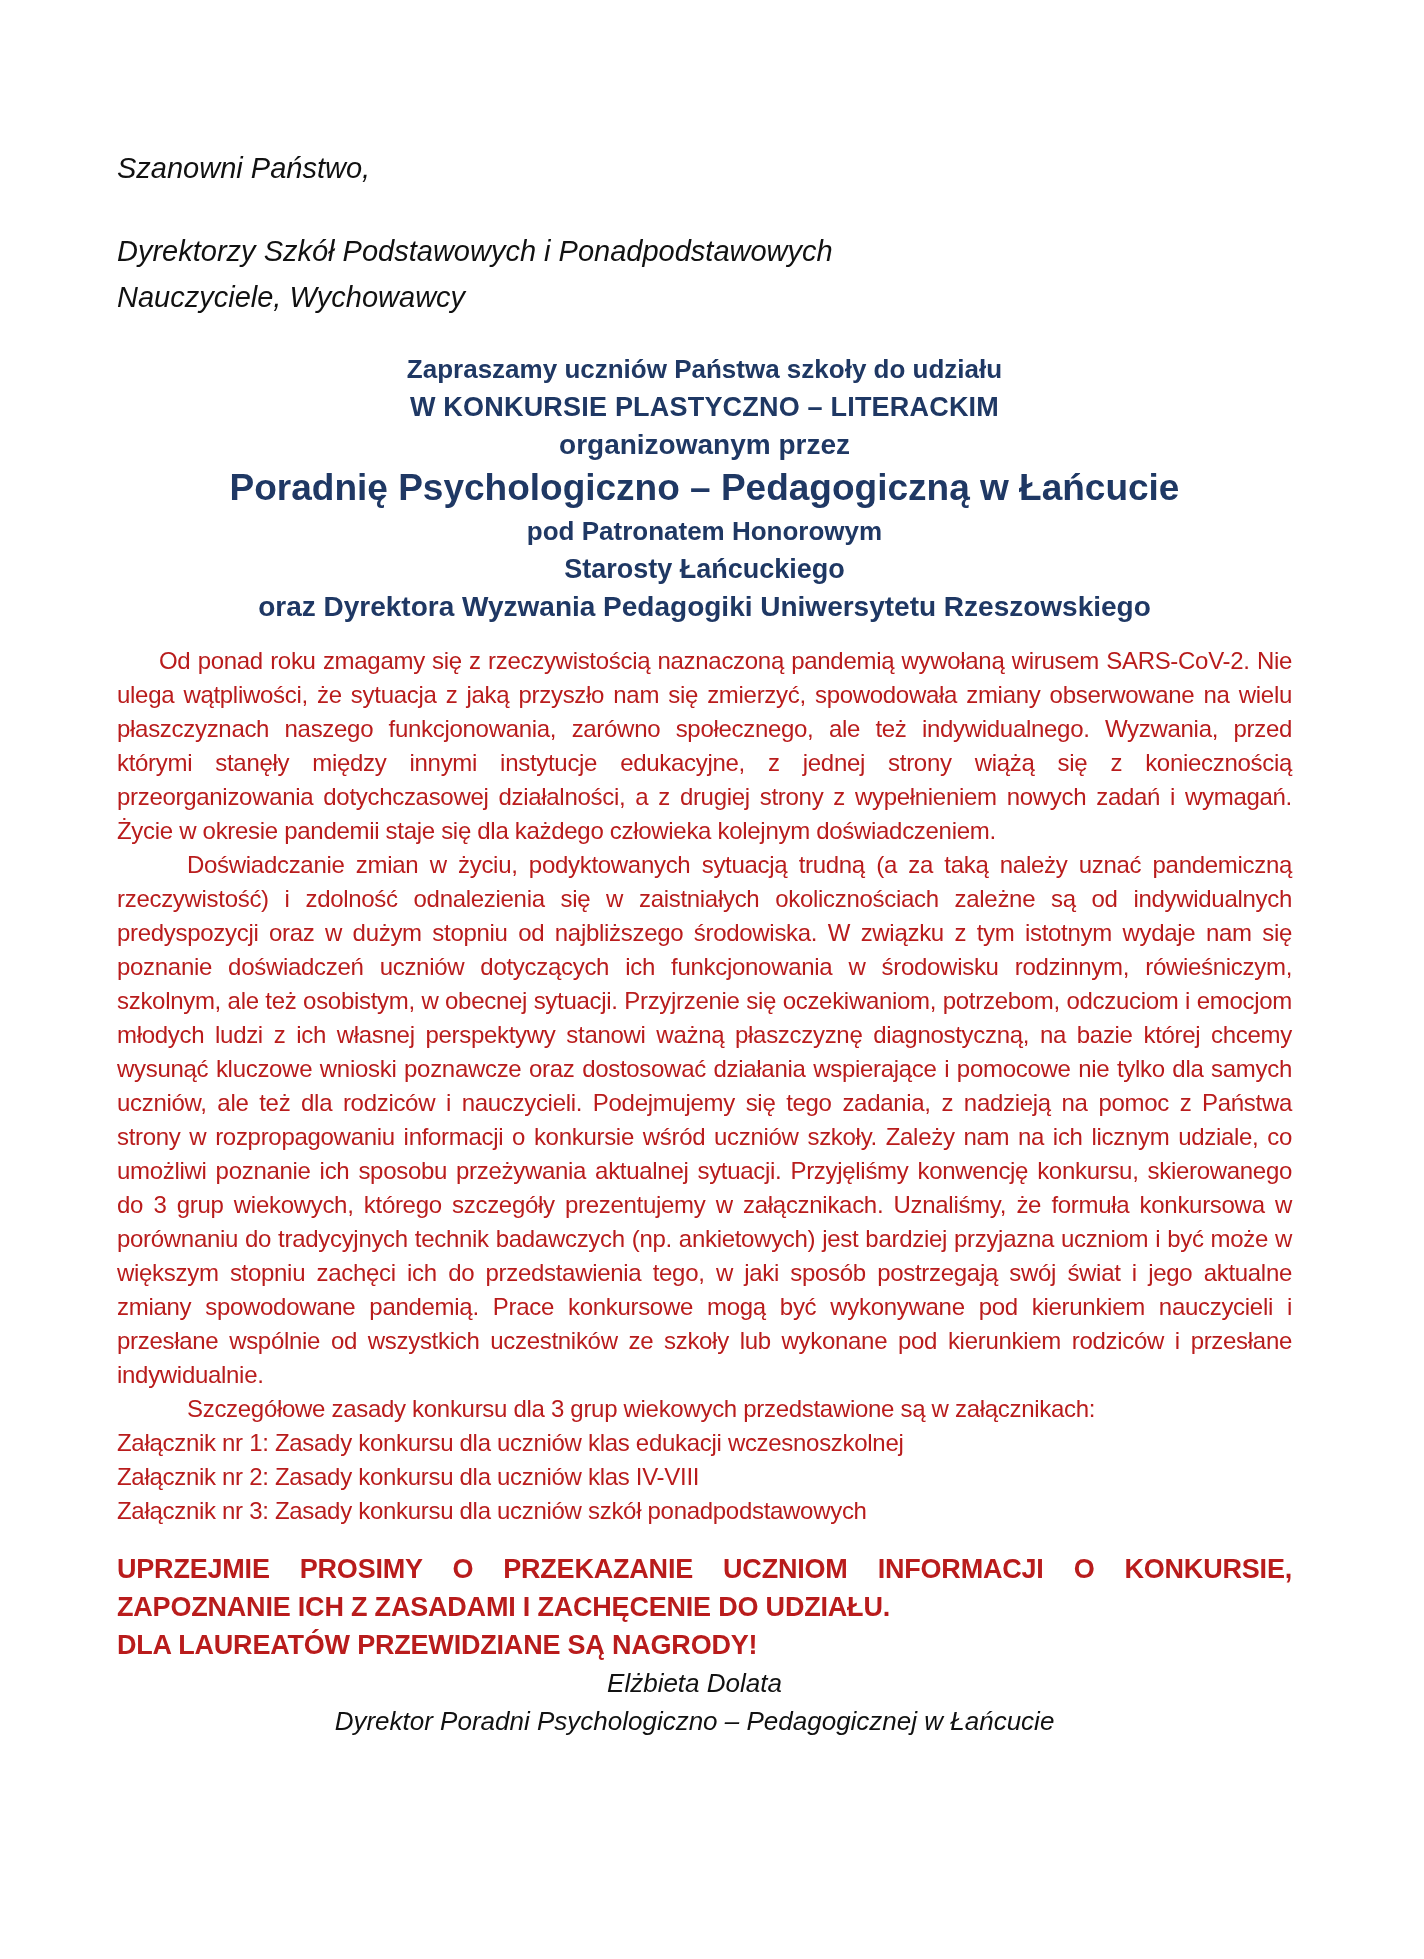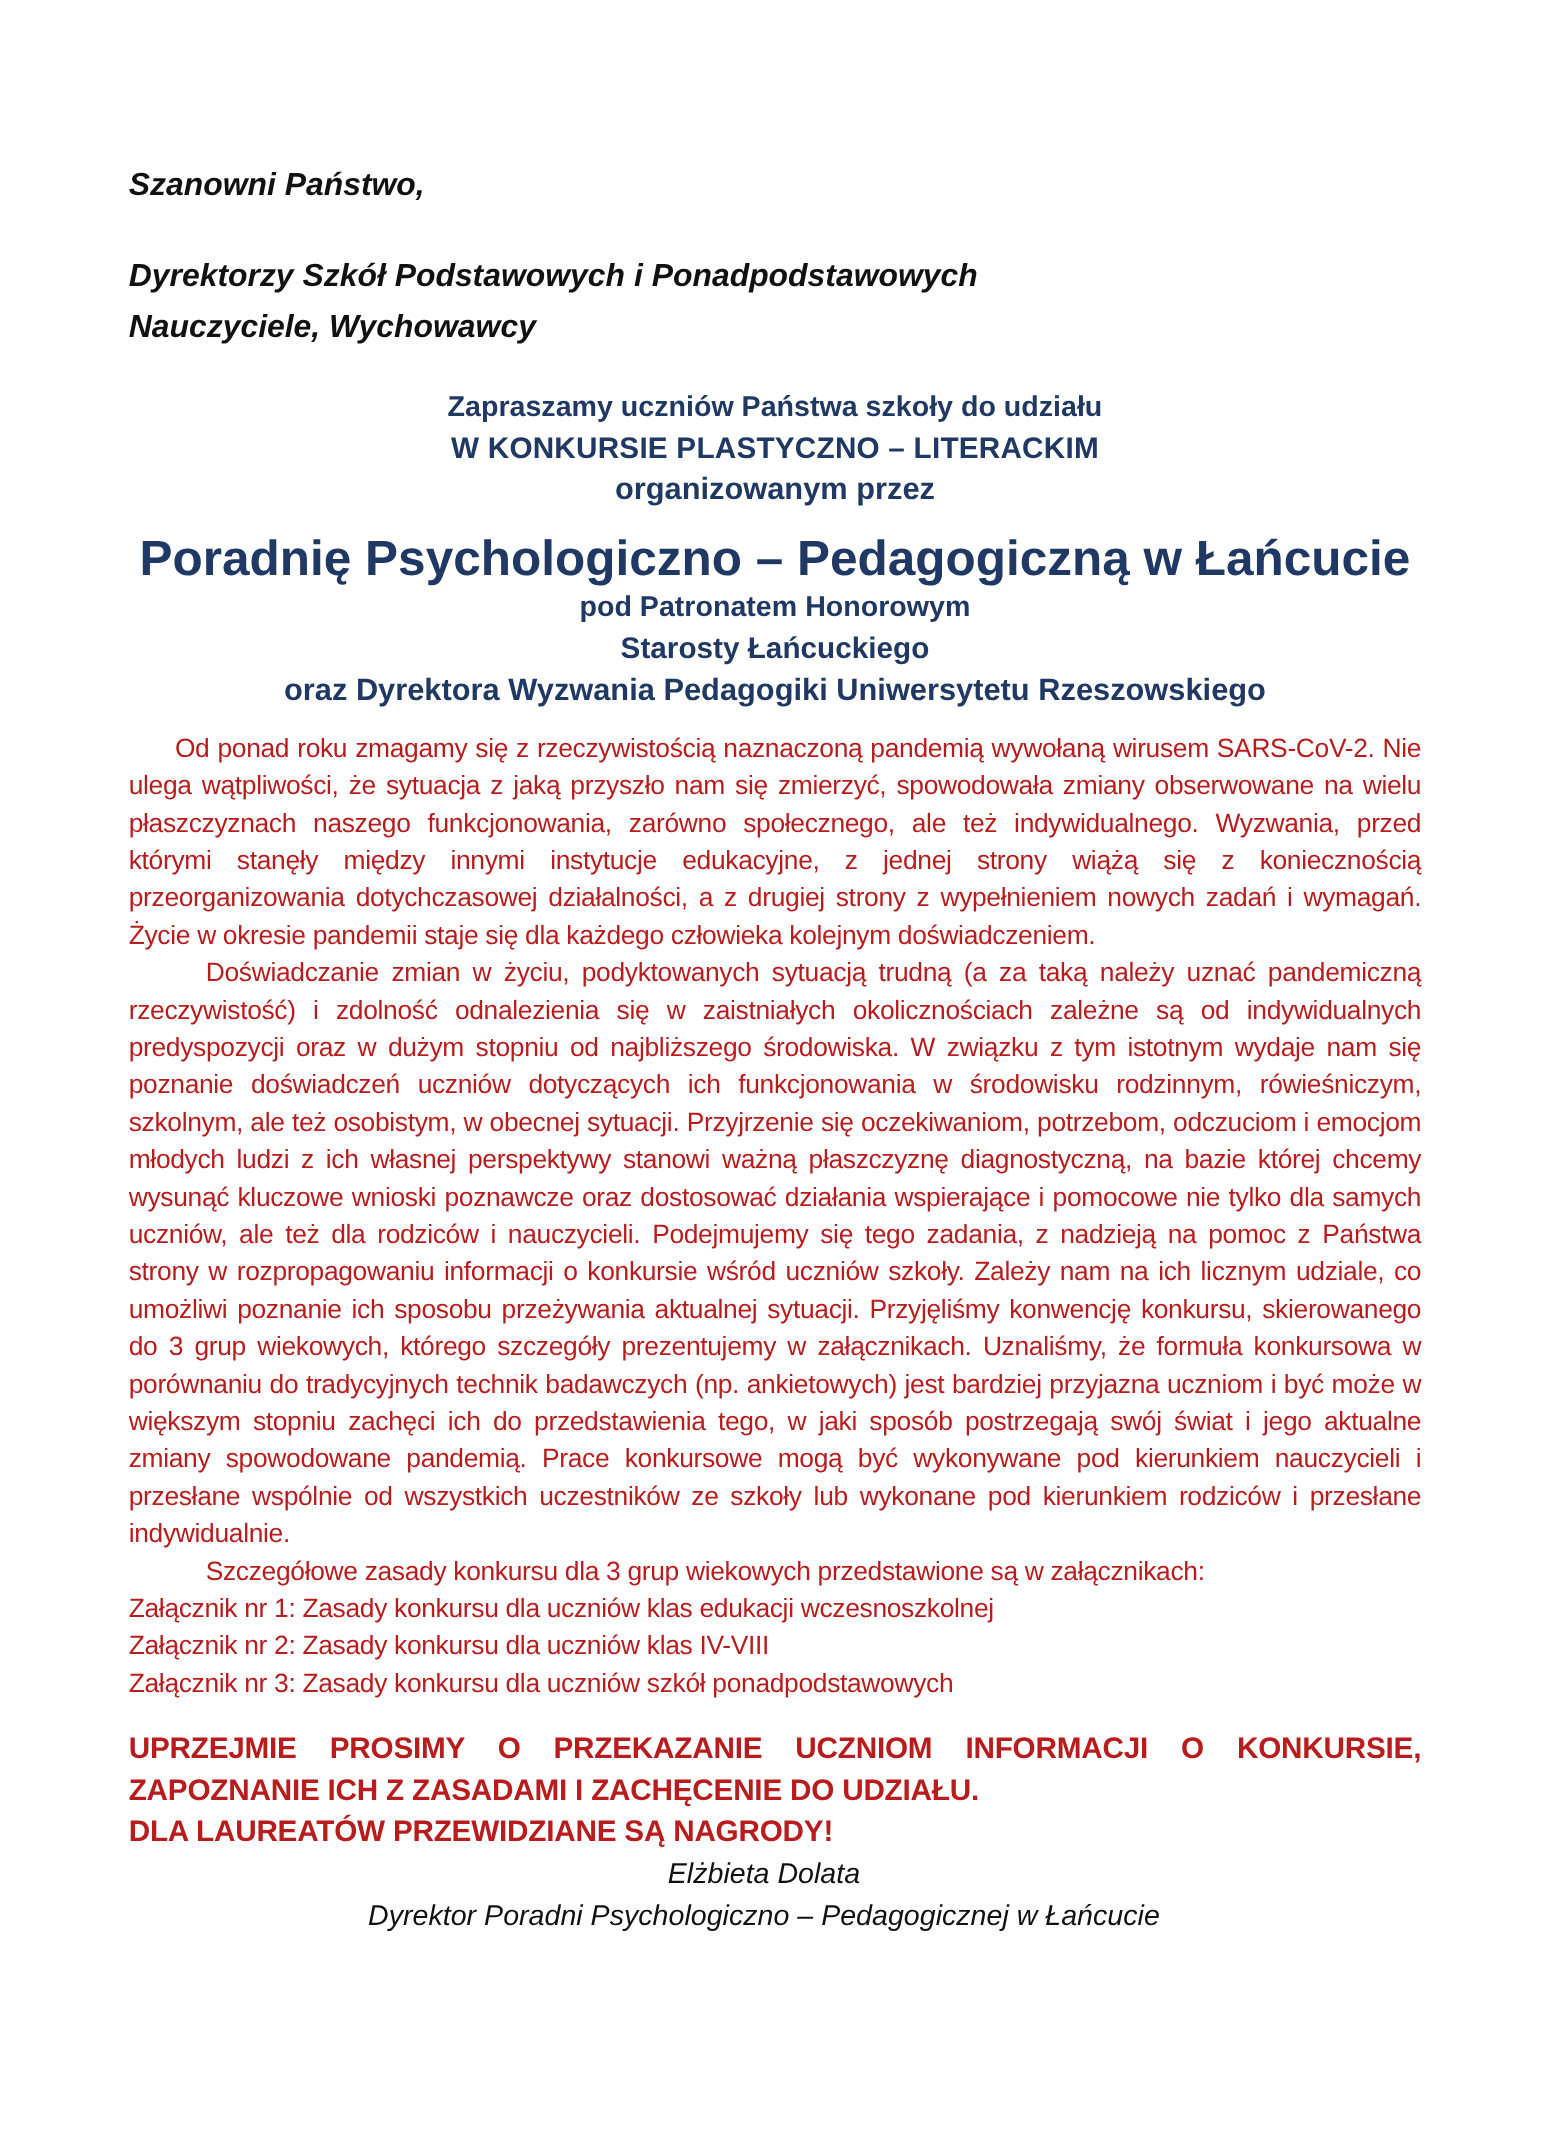--- a/index.html
+++ b/index.html
@@ -10,36 +10,36 @@
     margin: 0 auto;
     background: #ffffff;
     box-sizing: border-box;
     padding: 145px 132px 40px 117px;
     overflow: hidden;
     font-family: "Liberation Sans", sans-serif;
     color: #1c1c1c;
   }
 
   
-  .greeting { font-weight: bold; font-style: italic; color: #111111; }
+  .greeting { font-weight: normal; font-style: italic; color: #111111; }
   .greeting-line1 { font-size: 29px; line-height: 46px; margin: 0; }
   .greeting-line2 { font-size: 29px; line-height: 46px; margin: 37px 0 0 0; }
   .greeting-line3 { font-size: 29px; line-height: 46px; margin: 0; }
 
   
   .invitation {
     margin-top: 30px;
     text-align: center;
     color: #1f3864;
     font-weight: bold;
   }
   .inv-l1 { font-size: 26px; line-height: 38px; }
   .inv-l2 { font-size: 27px; line-height: 38px; letter-spacing: 0.2px; }
   .inv-l3 { font-size: 28px; line-height: 38px; }
-  .inv-l4 { font-size: 45px; line-height: 48px; margin-top: 20px; }
+  .inv-l4 { font-size: 37px; line-height: 48px; }
   .inv-l5 { font-size: 26px; line-height: 38px; }
   .inv-l6 { font-size: 27px; line-height: 38px; }
   .inv-l7 { font-size: 28px; line-height: 38px; }
 
   
   .body-text {
     margin-top: 18px;
     font-size: 24px;
     line-height: 34px;
     text-align: justify;

